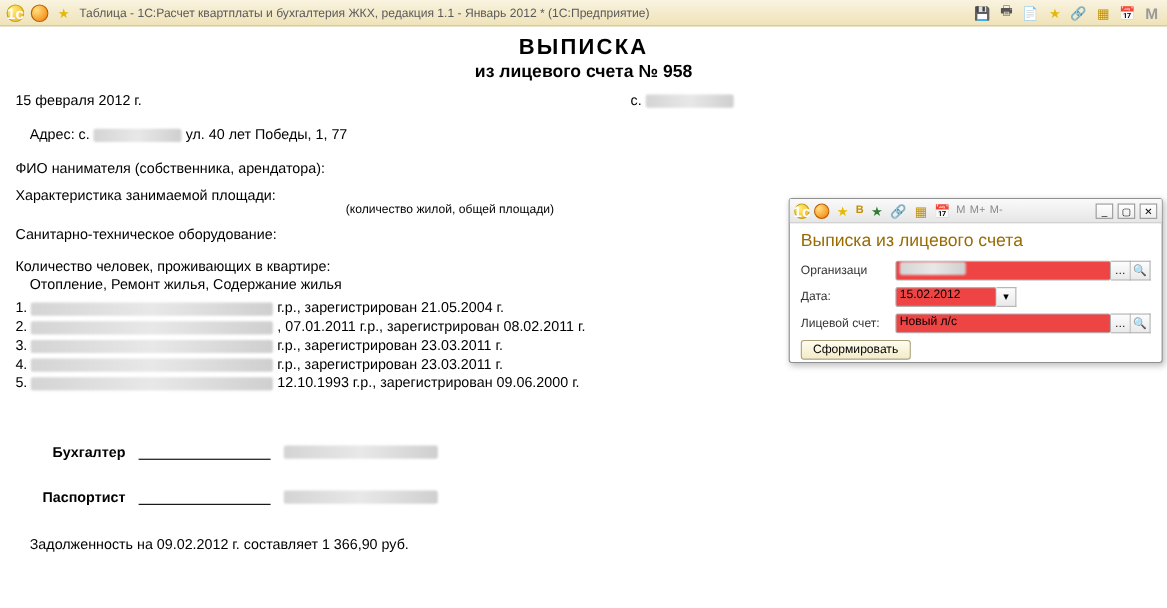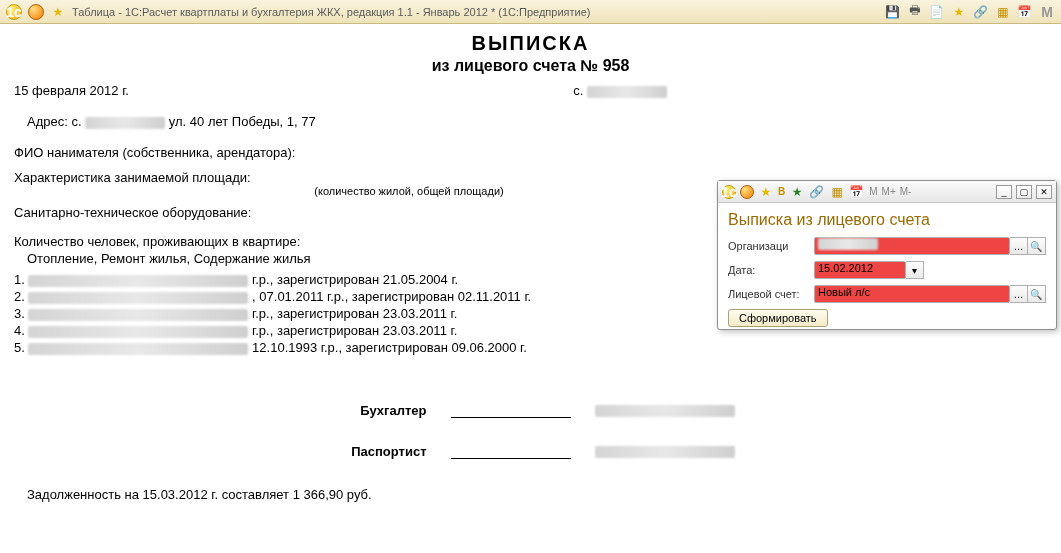--- a/index.html
+++ b/index.html
@@ -82,23 +82,22 @@
   .blur.w80 { width: 80px; }
   .blur.w140 { width: 140px; }
   .blur.w220 { width: 220px; }
 
   .residents { margin-top: 6px; }
   .residents .res-line { font-size: 13px; font-weight: normal; margin: 2px 0; }
 
   .sig-row {
     display: flex;
     align-items: center;
-    gap: 24px;
+    gap: 12px;
     margin-top: 26px;
-    justify-content: center;
   }
   .sig-label { width: 100px; text-align: right; font-weight: bold; font-size: 13px; }
   .sig-line { width: 120px; border-bottom: 1px solid #000; height: 14px; }
 
   
   .dialog {
     position: absolute;
     left: 717px;
     top: 180px;
     width: 340px;
@@ -217,21 +216,21 @@
 
   <div class="residents">
     <div class="res-line">
       <span>1.</span>
       <span class="blur w220"></span>
       <span>г.р., зарегистрирован 21.05.2004 г.</span>
     </div>
     <div class="res-line">
       <span>2.</span>
       <span class="blur w220"></span>
-      <span>, 07.01.2011 г.р., зарегистрирован 02.11.2011 г.</span>
+      <span>, 07.01.2011 г.р., зарегистрирован 08.02.2011 г.</span>
     </div>
     <div class="res-line">
       <span>3.</span>
       <span class="blur w220"></span>
       <span>г.р., зарегистрирован 23.03.2011 г.</span>
     </div>
     <div class="res-line">
       <span>4.</span>
       <span class="blur w220"></span>
       <span>г.р., зарегистрирован 23.03.2011 г.</span>
@@ -247,21 +246,21 @@
     <span class="sig-label">Бухгалтер</span>
     <span class="sig-line"></span>
     <span class="blur w140"></span>
   </div>
   <div class="sig-row">
     <span class="sig-label">Паспортист</span>
     <span class="sig-line"></span>
     <span class="blur w140"></span>
   </div>
 
-  <div class="line bold" style="margin-top:28px;">Задолженность на 15.03.2012 г. составляет 1 366,90 руб.</div>
+  <div class="line bold" style="margin-top:28px;">Задолженность на 09.02.2012 г. составляет 1 366,90 руб.</div>
 </div>
 
 <div class="dialog">
   <div class="dlg-titlebar">
     <span class="ticon circle-y" style="width:14px;height:14px;">1c</span>
     <span class="ticon circle-b" style="width:14px;height:14px;"></span>
     <span class="ticon star">★</span>
     <span class="mini" style="font-weight:bold;color:#c49000">B</span>
     <span class="ticon star" style="color:#2e7d32">★</span>
     <span class="ticon" style="color:#2e7d32">🔗</span>

